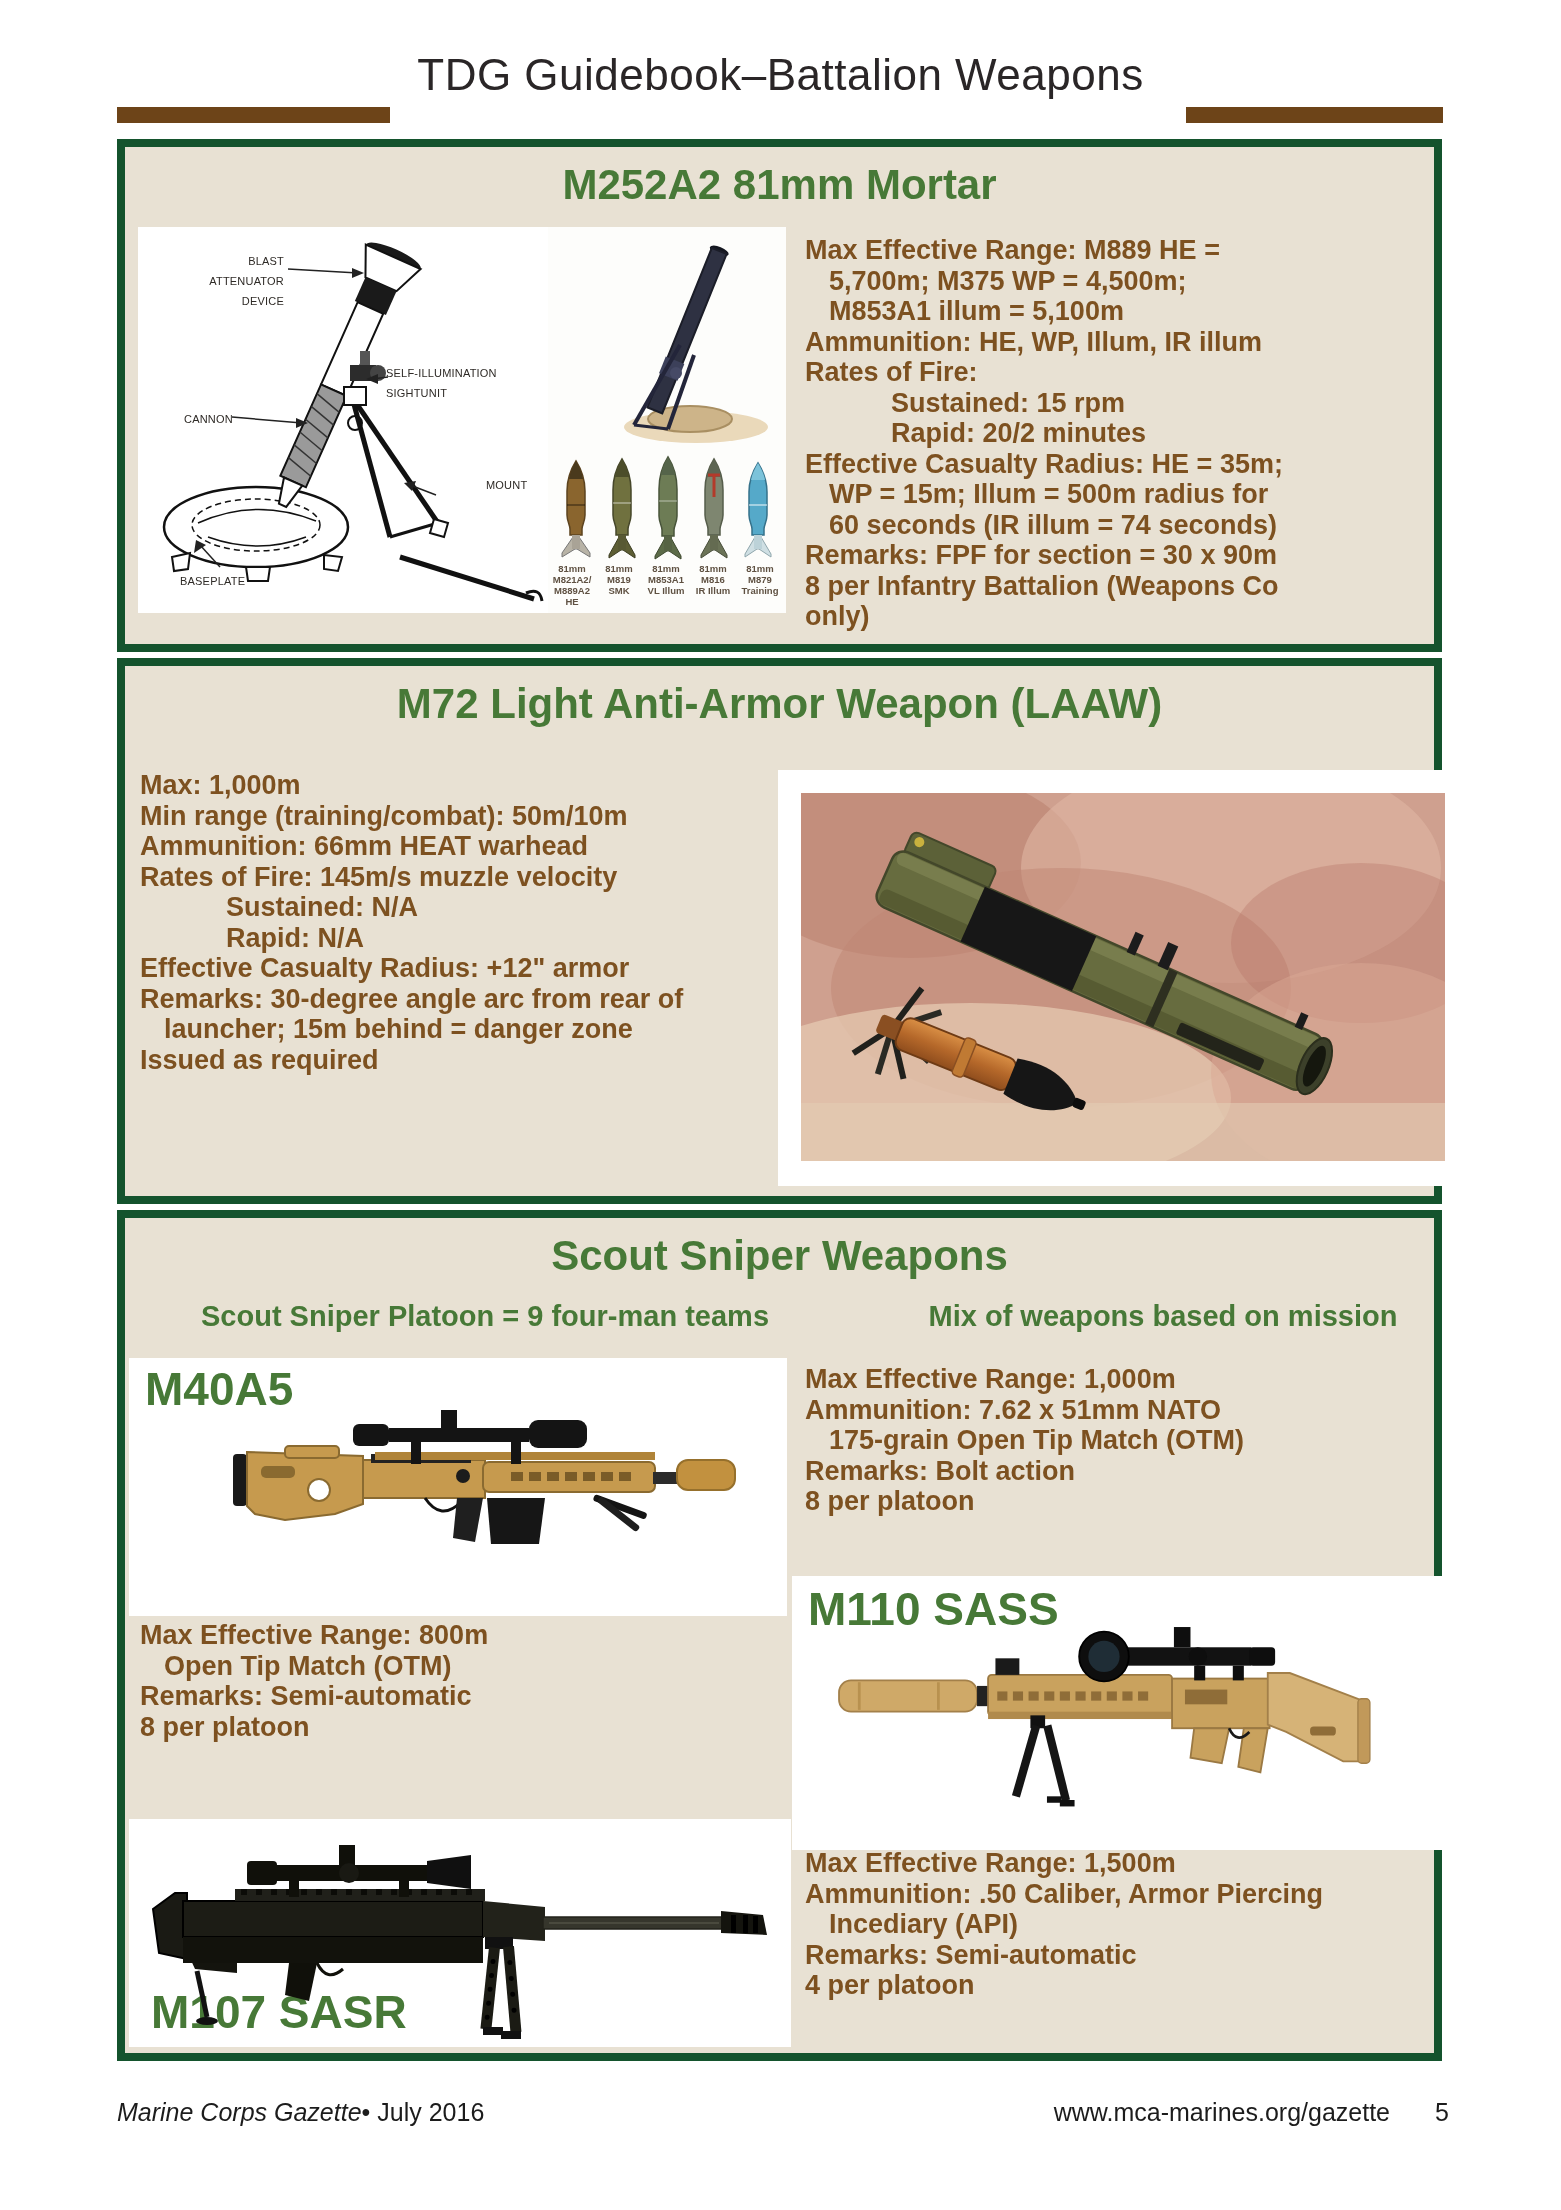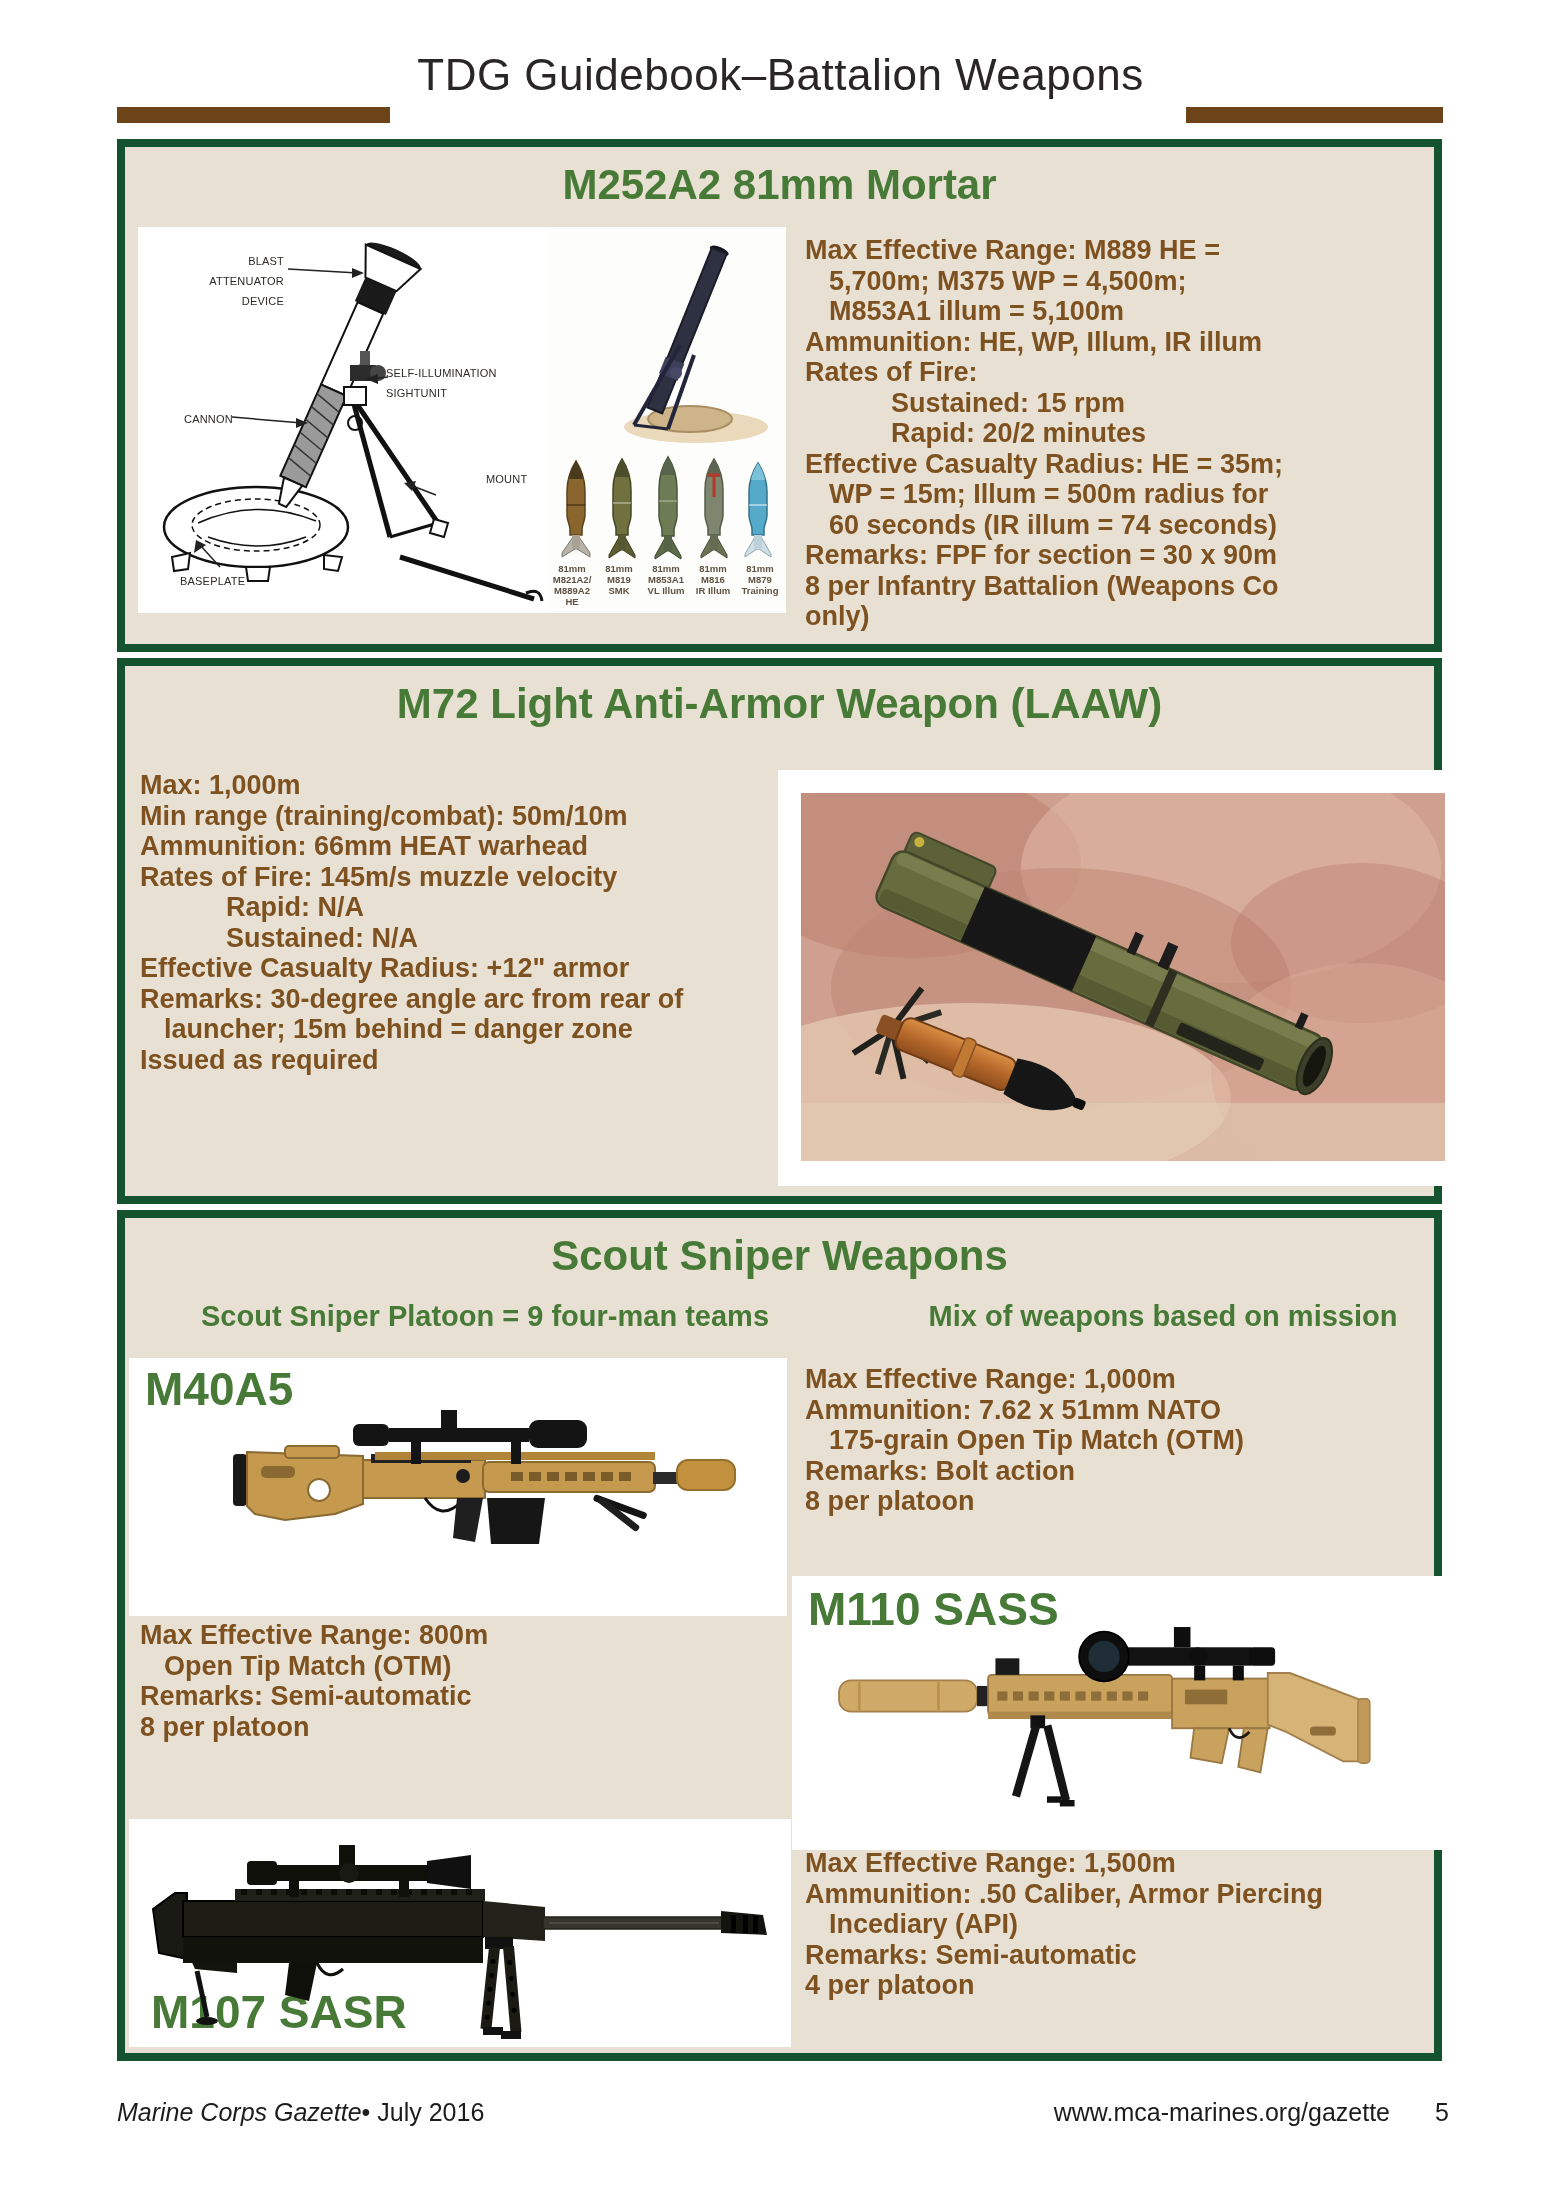--- a/index.html
+++ b/index.html
@@ -133,21 +133,21 @@
           <polygon points="266,256 278,254 274,264" fill="#222"></polygon>
           <line x1="82" y1="340" x2="62" y2="318" stroke="#222" stroke-width="1.5"></line>
           <polygon points="58,313 56,326 68,318" fill="#222"></polygon>
         </svg>
         <div class="dlabel" style="left:46px;top:24px;width:100px;text-align:right;">BLAST
 ATTENUATOR
 DEVICE</div>
         <div class="dlabel" style="left:248px;top:136px;width:130px;">SELF-ILLUMINATION
 SIGHTUNIT</div>
         <div class="dlabel" style="left:46px;top:182px;">CANNON</div>
-        <div class="dlabel" style="left:304px;top:242px;padding-left:44px;">MOUNT</div>
+        <div class="dlabel" style="left:304px;top:248px;padding-left:44px;">MOUNT</div>
         <div class="dlabel" style="left:42px;top:344px;">BASEPLATE</div>
       </div>
 
       <div class="photo-wrap">
         <svg width="238" height="386" viewBox="0 0 238 386">
           <rect x="0" y="0" width="238" height="386" fill="#fdfdfb"></rect>
 
           <ellipse cx="148" cy="200" rx="72" ry="16" fill="#ead9ba"></ellipse>
           <ellipse cx="142" cy="192" rx="42" ry="13" fill="#cdb489" stroke="#a98f62" stroke-width="2"></ellipse>
           <g transform="translate(172,22) rotate(22)">
@@ -235,22 +235,22 @@
   </div>
 
   <div class="panel panel-2">
     <h2>M72 Light Anti-Armor Weapon (LAAW)</h2>
 
     <div class="s2-specs">
       <div class="spec">Max: 1,000m</div>
       <div class="spec">Min range (training/combat): 50m/10m</div>
       <div class="spec">Ammunition: 66mm HEAT warhead</div>
       <div class="spec">Rates of Fire: 145m/s muzzle velocity</div>
+      <div class="spec in2">Sustained: N/A</div>
       <div class="spec in2">Rapid: N/A</div>
-      <div class="spec in2">Sustained: N/A</div>
       <div class="spec">Effective Casualty Radius: +12" armor</div>
       <div class="spec">Remarks: 30-degree angle arc from rear of</div>
       <div class="spec in1">launcher; 15m behind = danger zone</div>
       <div class="spec">Issued as required</div>
     </div>
 
     <div class="whitebox laaw-frame">
       <div class="laaw-inner">
         <svg width="644" height="368" viewBox="0 0 644 368">
           <rect x="0" y="0" width="644" height="368" fill="#cfa08f"></rect>

